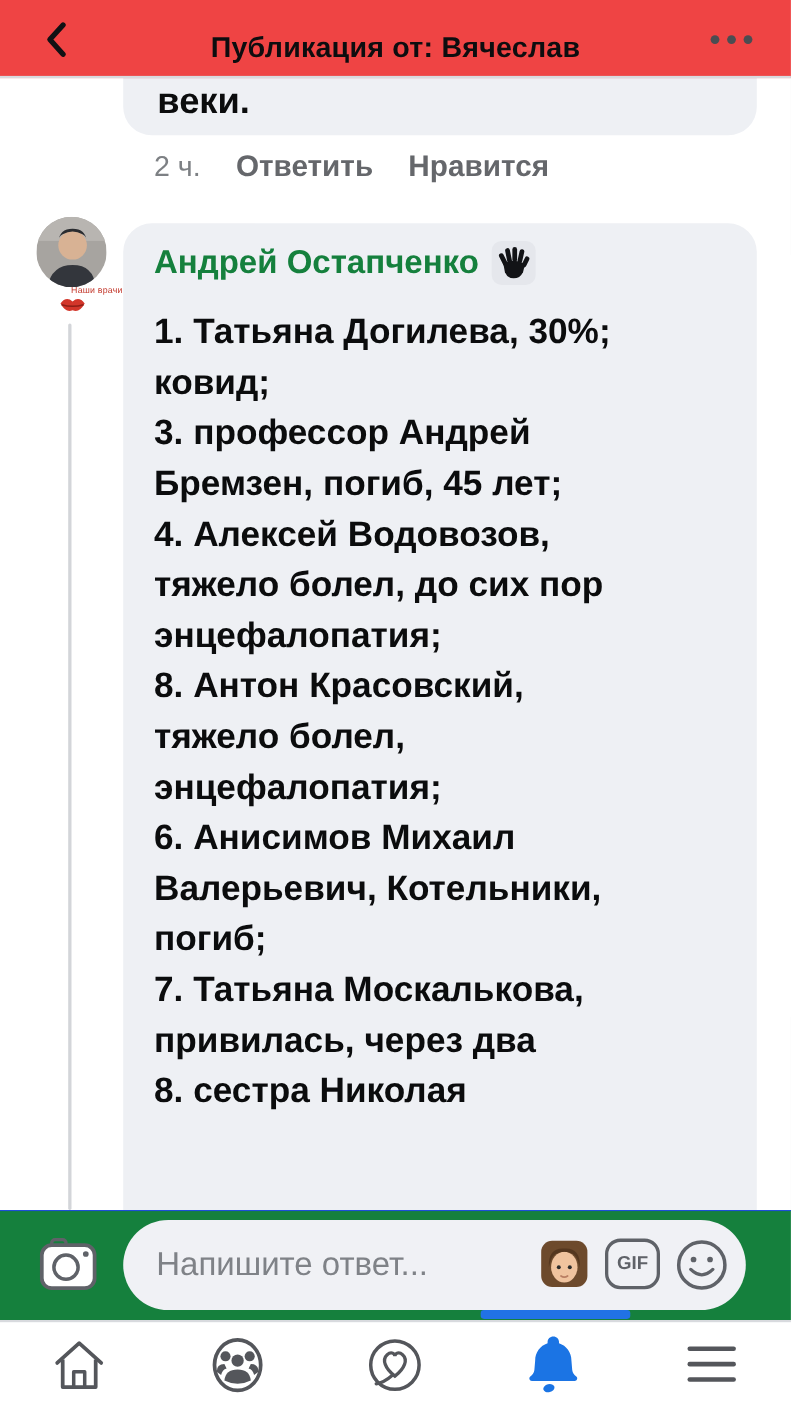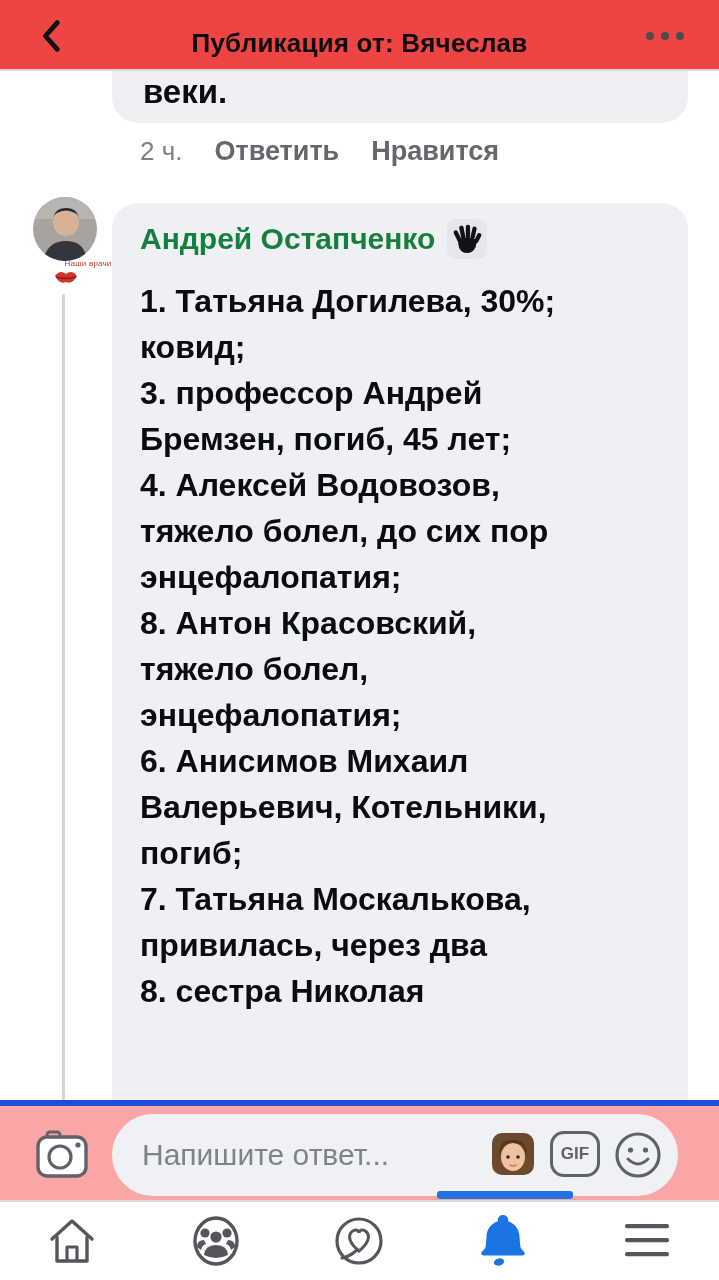--- a/index.html
+++ b/index.html
@@ -49,21 +49,21 @@
   .comment-lines { position:absolute; left:28px; top:51px; width:535px;margin-top:24px; }
   .cline { font-size:32px; font-weight:700; color:#0b0c0d; line-height:46px;
            white-space:nowrap; }
   .partial-line { position:absolute; left:28px; top:887px; height:15px; width:535px;
                   overflow:hidden; }
   .partial-line span { font-size:32px; font-weight:700; color:#0b0c0d; line-height:46px; }
   .partial-right { position:absolute; left:287px; top:0; }
 
   
   .reply-bar { position:absolute; left:0; top:1100px; width:719px; height:100px;
-               background:#fca5a5; border-top:6px solid #1d4ed8; z-index:20; }
+               background:#15803d; border-top:1px solid #1d4ed8; z-index:20; }
   .camera-btn { position:absolute; left:34px; top:20px; width:56px; height:56px;
                 display:flex; align-items:center; justify-content:center; cursor:pointer; }
   .reply-pill { position:absolute; left:112px; top:8px; width:566px; height:82px;
                 background:#f0f1f5; border-radius:41px; display:flex; align-items:center;
                 padding:0 16px 0 30px; cursor:text; }
   .reply-placeholder { flex:1; font-size:30px; font-weight:500; color:#7f8287; }
   .pill-icons { display:flex; align-items:flex-start; gap:14px; }
   .gif-btn { width:50px; height:46px; border:3px solid #5f6268; border-radius:14px;
              display:flex; align-items:center; justify-content:center;
              font-size:17px; font-weight:700; color:#5f6268; cursor:pointer; }

